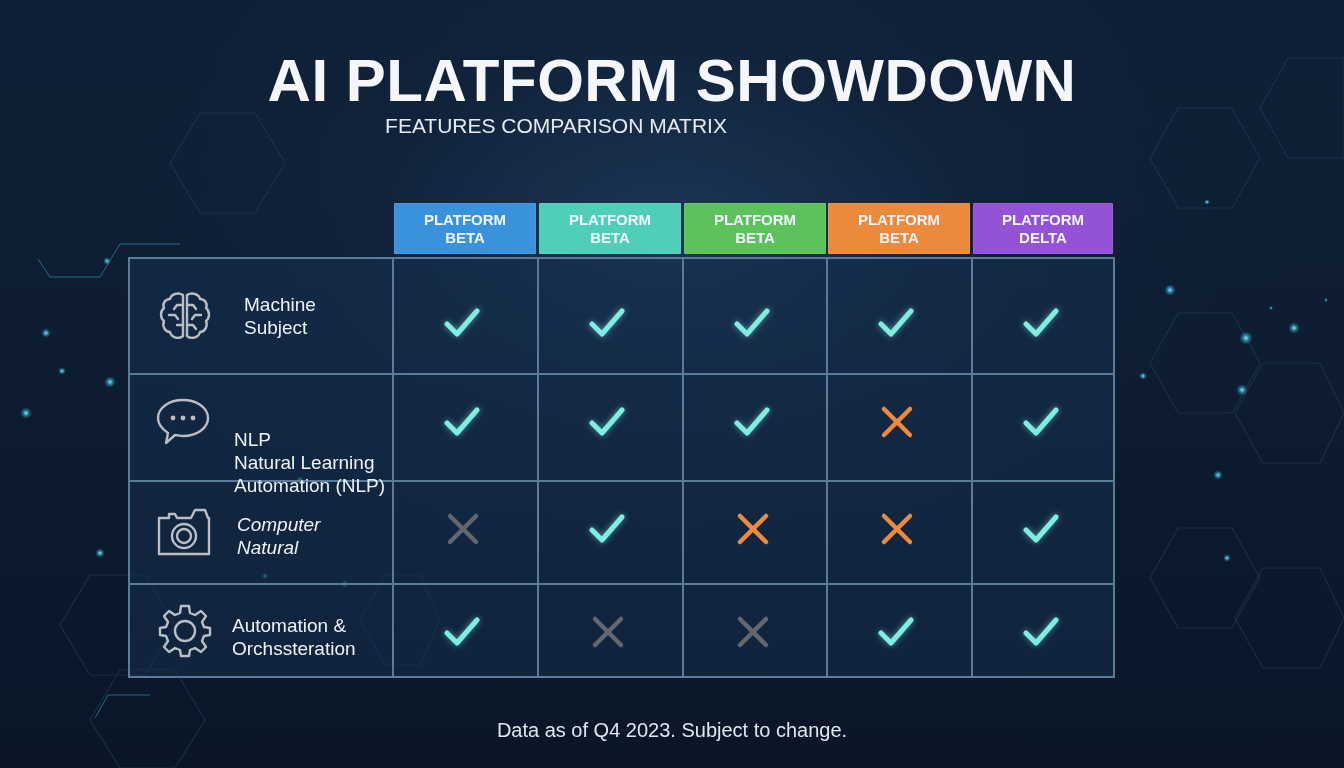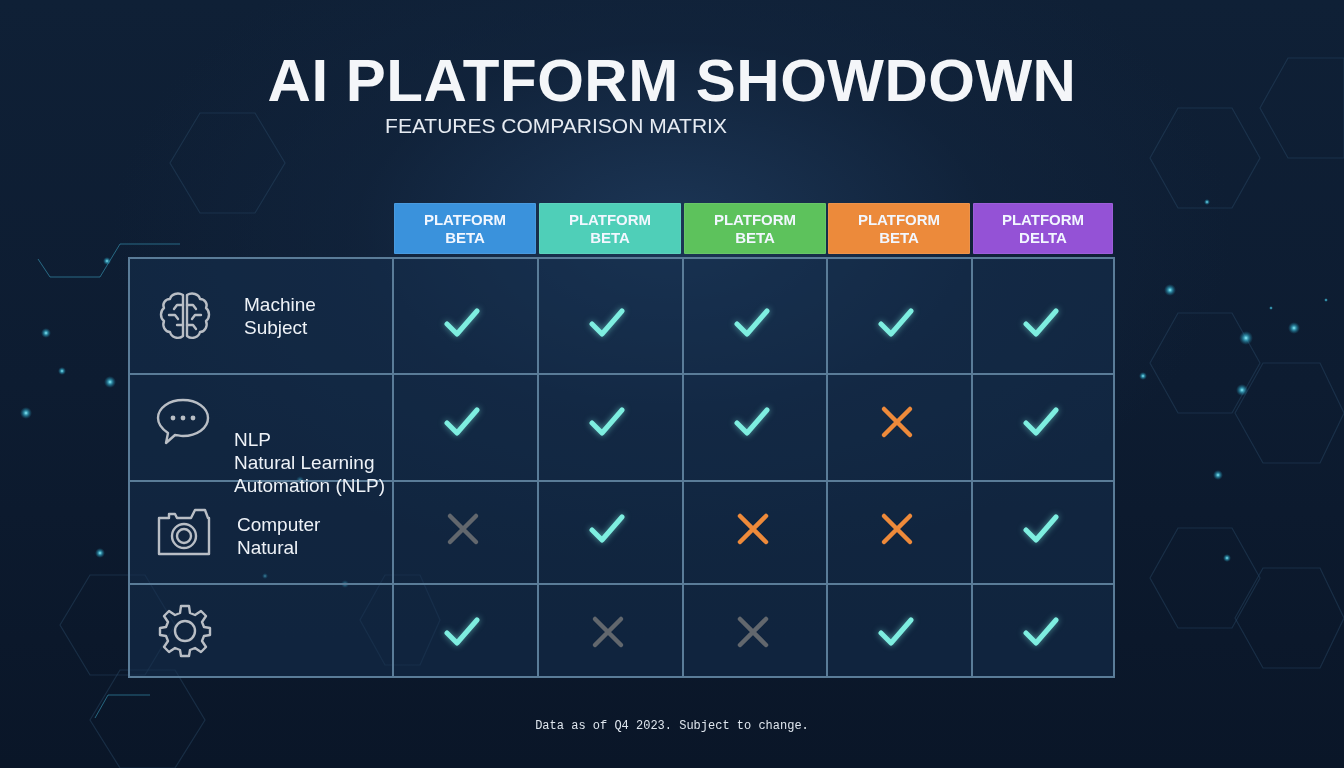--- a/index.html
+++ b/index.html
@@ -43,21 +43,21 @@
       position: absolute; left: 0; width: 262px;
       display: flex; align-items: center;
     }
     .feature .ficon { position: absolute; width: 58px; height: 58px; }
     .feature .flabel {
       position: absolute; font-size: 19px; line-height: 23px; color: #eef2f7;
     }
     .mark { position: absolute; width: 44px; height: 44px; }
     .footer {
       position: absolute; left: 0; top: 719px; width: 1344px;
-      text-align: center; font-size: 12px; color: #dfe6ee; font-family: Liberation Mono, monospace;
+      text-align: center; font-size: 20px; color: #dfe6ee;
     }
   </style>
 </head>
 <body>
 
 <svg class="bg-layer" width="1344" height="768" viewBox="0 0 1344 768">
   <defs>
     <radialGradient id="glow" cx="50%" cy="50%" r="50%">
       <stop offset="0%" stop-color="#8ff3ff" stop-opacity="1"></stop>
       <stop offset="40%" stop-color="#3ec3e0" stop-opacity="0.6"></stop>
@@ -186,37 +186,41 @@
       <circle cx="29" cy="25" r="2.4" fill="#b9bec5" stroke="none"></circle>
       <circle cx="39" cy="25" r="2.4" fill="#b9bec5" stroke="none"></circle>
     </svg>
     <div class="flabel" style="left:104px;top:17px;margin-top:36px;">
       <div>NLP</div>
       <div>Natural Learning</div>
       <div>Automation (NLP)</div>
     </div>
   </div>
 
-  <div class="feature" style="top:223px;height:104px;">
+  <div class="feature" style="top:223px;height:104px;font-style:italic;">
     <svg class="ficon" style="left:25px;top:22px;" viewBox="0 0 58 58" fill="none" stroke="#b9bec5" stroke-width="2.4" stroke-linejoin="round">
       <path d="M4 14 L14 14 L14 10 L20 10 L22 14 L36 14 L40 6 L50 6 L53 14 L54 14 L54 50 L4 50 Z"></path>
       <circle cx="29" cy="32" r="12"></circle>
       <circle cx="29" cy="32" r="7"></circle>
     </svg>
     <div class="flabel" style="left:107px;top:31px;">
       <div>Computer</div>
       <div>Natural</div>
     </div>
   </div>
 
   <div class="feature" style="top:326px;height:93px;">
     <svg class="ficon" style="left:26px;top:17px;" viewBox="0 0 58 58" fill="none" stroke="#b9bec5" stroke-width="2.4" stroke-linejoin="round">
       <path d="M25 4 L33 4 L34 11 L39 13 L45 9 L50 14 L46 20 L48 25 L54 26 L54 33 L48 34 L46 39 L50 45 L45 50 L39 46 L34 48 L33 54 L25 54 L24 48 L19 46 L13 50 L8 45 L12 39 L10 34 L4 33 L4 26 L10 25 L12 20 L8 14 L13 9 L19 13 L24 11 Z"></path>
       <circle cx="29" cy="29" r="10"></circle>
     </svg>
+    <div class="flabel" style="left:102px;top:29px;">
+      <div>Automation &amp;</div>
+      <div>Orchssteration</div>
+    </div>
   </div>
 
   <div id="marks">
       <svg class="mark" viewBox="0 0 44 44" style="left: 311px; top: 42px; filter: drop-shadow(rgba(126, 238, 224, 0.55) 0px 0px 3px);">
         <path fill="none" stroke-width="5" stroke-linecap="round" stroke-linejoin="round" d="M6 23 L16 33 L36 10" stroke="#7eeee0"></path>
       </svg>
       <svg class="mark" viewBox="0 0 44 44" style="left: 456px; top: 42px; filter: drop-shadow(rgba(126, 238, 224, 0.55) 0px 0px 3px);">
         <path fill="none" stroke-width="5" stroke-linecap="round" stroke-linejoin="round" d="M6 23 L16 33 L36 10" stroke="#7eeee0"></path>
       </svg>
       <svg class="mark" viewBox="0 0 44 44" style="left: 601px; top: 42px; filter: drop-shadow(rgba(126, 238, 224, 0.55) 0px 0px 3px);">

